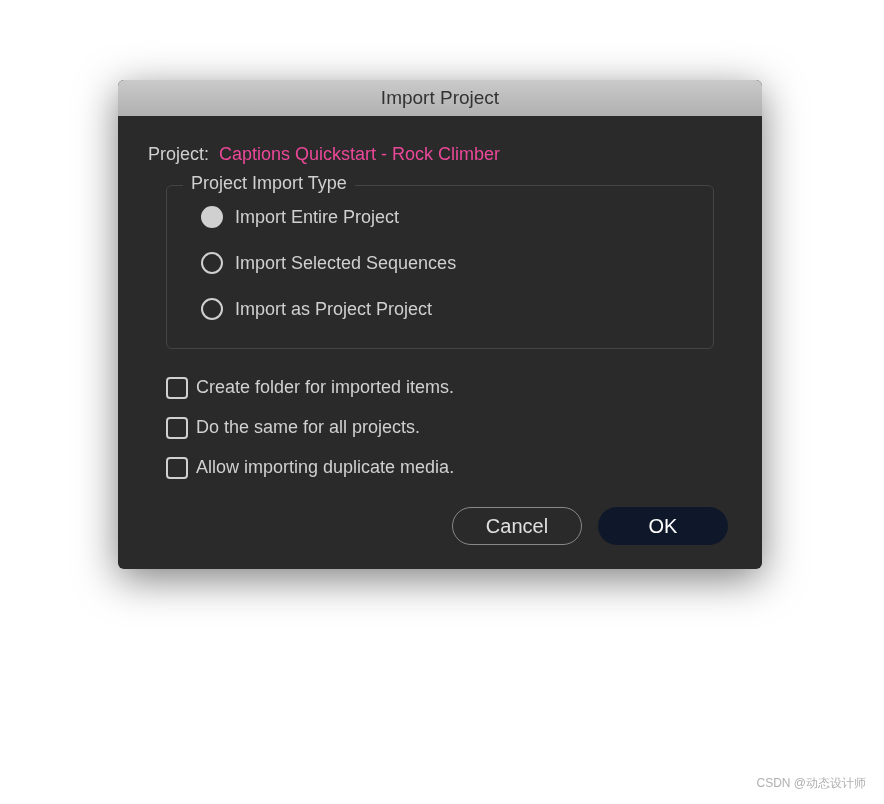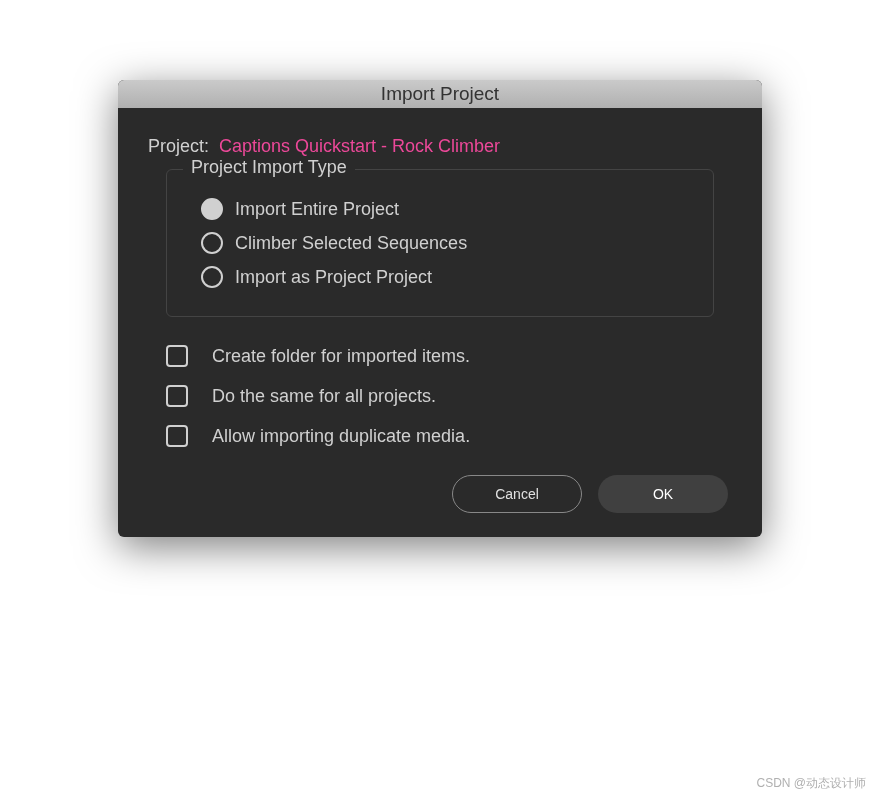--- a/index.html
+++ b/index.html
@@ -22,71 +22,71 @@
       top: 80px;
       width: 644px;
       background: #2a2a2a;
       border-radius: 6px;
       box-shadow: 0 10px 40px rgba(0,0,0,0.5);
       overflow: hidden;
     }
     
     .titlebar {
       background: linear-gradient(to bottom, #cacaca, #b0b0b0);
-      height: 28px;
+      height: 36px;
       display: flex;
       align-items: center;
       justify-content: center;
       font-size: 19px;
       color: #333;
       font-weight: 400;
     }
     
     .dialog-body {
       padding: 28px 30px 24px 30px;
       color: #d0d0d0;
     }
     
     .project-line {
       font-size: 18px;
       display: flex;
       gap: 10px;
-      margin-bottom: 12px;
+      margin-bottom: 20px;
     }
     
     .project-label {
       color: #d0d0d0;
     }
     
     .project-name {
       color: #ec4899;
     }
     
     .fieldset {
       border: 1px solid #444;
       border-radius: 6px;
-      padding: 28px 24px 28px 24px;
+      padding: 20px 24px 28px 24px;
       margin: 0 18px 28px 18px;
       position: relative;
     }
     
     .fieldset-legend {
       position: absolute;
       top: -13px;
       left: 16px;
       background: #2a2a2a;
       padding: 0 8px;
       font-size: 18px;
       color: #d0d0d0;
     }
     
     .radio-group {
       display: flex;
       flex-direction: column;
-      gap: 12px;
+      gap: 24px;
       padding-left: 10px;
     }
     
     .radio-row {
       display: flex;
       align-items: center;
       gap: 12px;
       cursor: pointer;
     }
     
@@ -112,22 +112,22 @@
     .checkbox-group {
       display: flex;
       flex-direction: column;
       gap: 18px;
       margin-left: 18px;
       margin-bottom: 28px;
     }
     
     .checkbox-row {
       display: flex;
-      align-items: center;
-      gap: 24px;
+      align-items: flex-start;
+      gap: 8px;
       cursor: pointer;
     }
     
     .checkbox {
       width: 22px;
       height: 22px;
       border: 2.5px solid #d0d0d0;
       border-radius: 4px;
       flex-shrink: 0;
     }
@@ -141,36 +141,36 @@
       display: flex;
       justify-content: flex-end;
       gap: 16px;
       padding-right: 4px;
     }
     
     .btn {
       min-width: 130px;
       height: 38px;
       border-radius: 19px;
-      font-size: 14px;
+      font-size: 20px;
       display: flex;
       align-items: center;
       justify-content: center;
       cursor: pointer;
       border: none;
     }
     
     .btn-cancel {
       background: transparent;
       border: 1.5px solid #888;
       color: #e0e0e0;
     }
     
     .btn-ok {
-      background: #404040;
+      background: #0f172a;
       color: #ffffff;
     }
     
     .watermark {
       position: absolute;
       bottom: 12px;
       right: 18px;
       color: #b0b0b0;
       font-size: 12px;
     }
@@ -193,21 +193,21 @@
     <div class="fieldset">
       <div class="fieldset-legend">Project Import Type</div>
 
       <div class="radio-group">
         <div class="radio-row">
           <div class="radio selected"></div>
           <span class="radio-label">Import Entire Project</span>
         </div>
         <div class="radio-row">
           <div class="radio"></div>
-          <span class="radio-label">Climber Selected Sequences</span>
+          <span class="radio-label">Import Selected Sequences</span>
         </div>
         <div class="radio-row">
           <div class="radio"></div>
           <span class="radio-label">Import as Project Project</span>
         </div>
       </div>
     </div>
 
     <div class="checkbox-group">
       <div class="checkbox-row">

